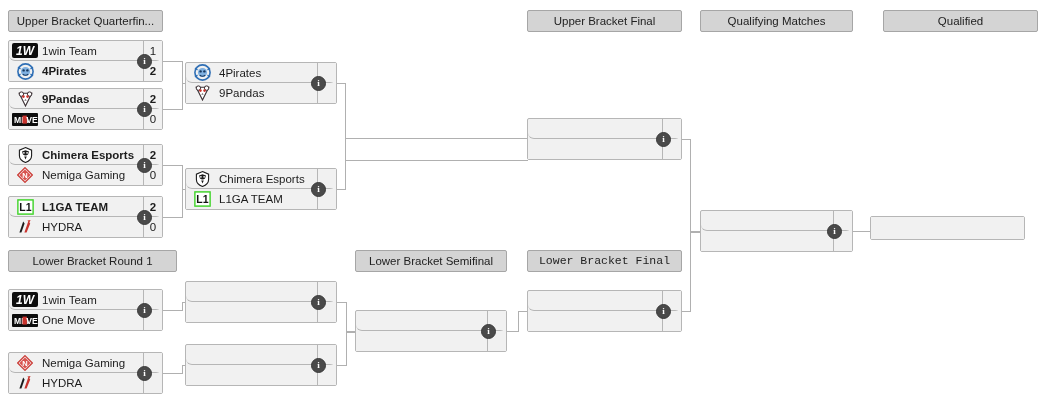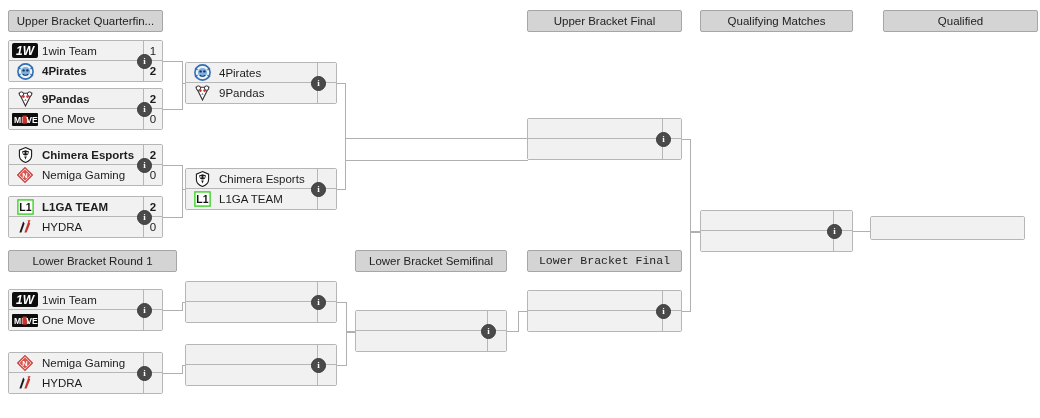--- a/index.html
+++ b/index.html
@@ -45,21 +45,21 @@
   .match .row{
     position:relative;
     box-sizing:border-box;
     display:flex;
     align-items:center;
     height:50%;
     font-size:11.5px;
     color:#1c1c1c;
     background:#f1f1f1;
   }
-  .match .row.top{border-bottom:1px solid #b6b6b6;}
+  .match .row.top{border-bottom:1px solid #b6b6b6;border-radius:6px;}
   .match .row.winner .tname{font-weight:bold;}
   .match .logo{
     flex:0 0 auto;
     width:26px;
     height:17px;
     margin-left:3px;
     margin-right:4px;
     display:flex;
     align-items:center;
     justify-content:center;

